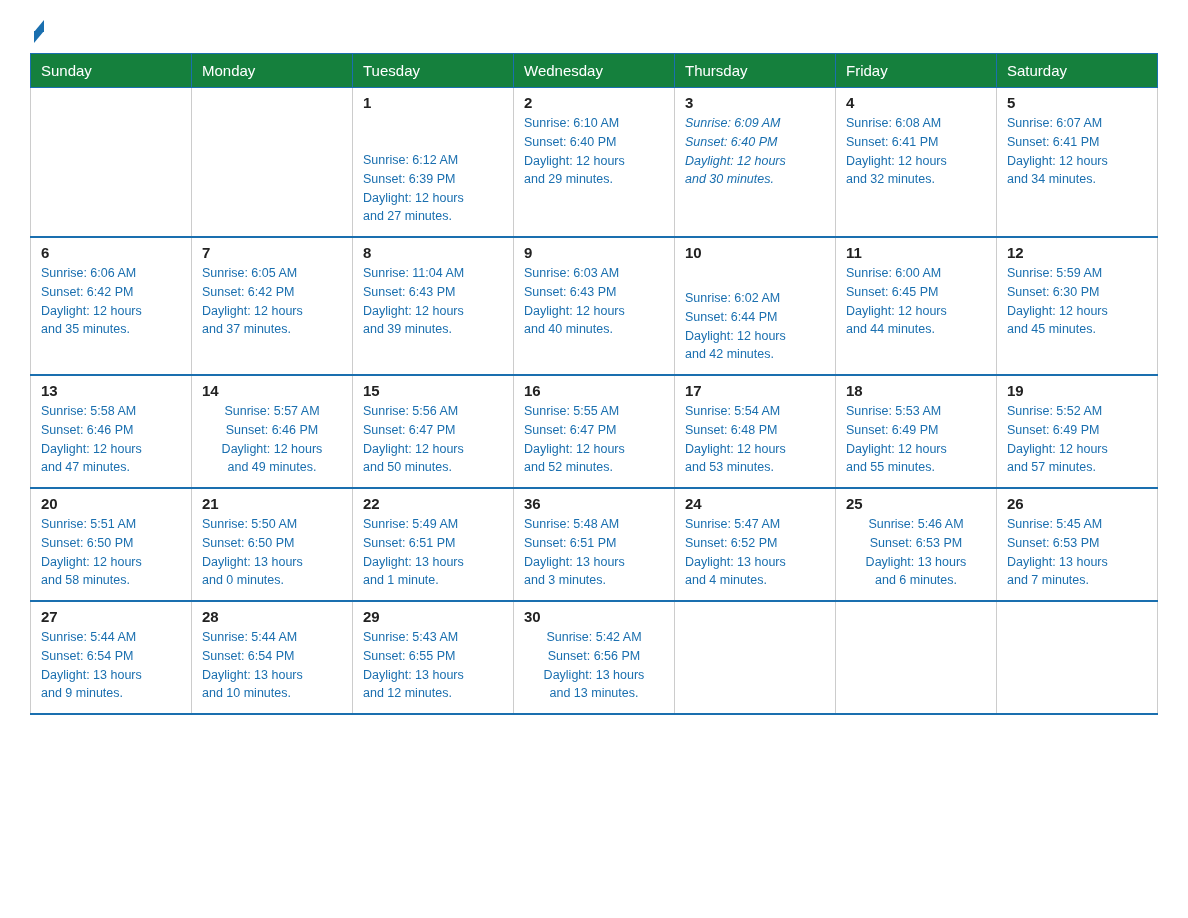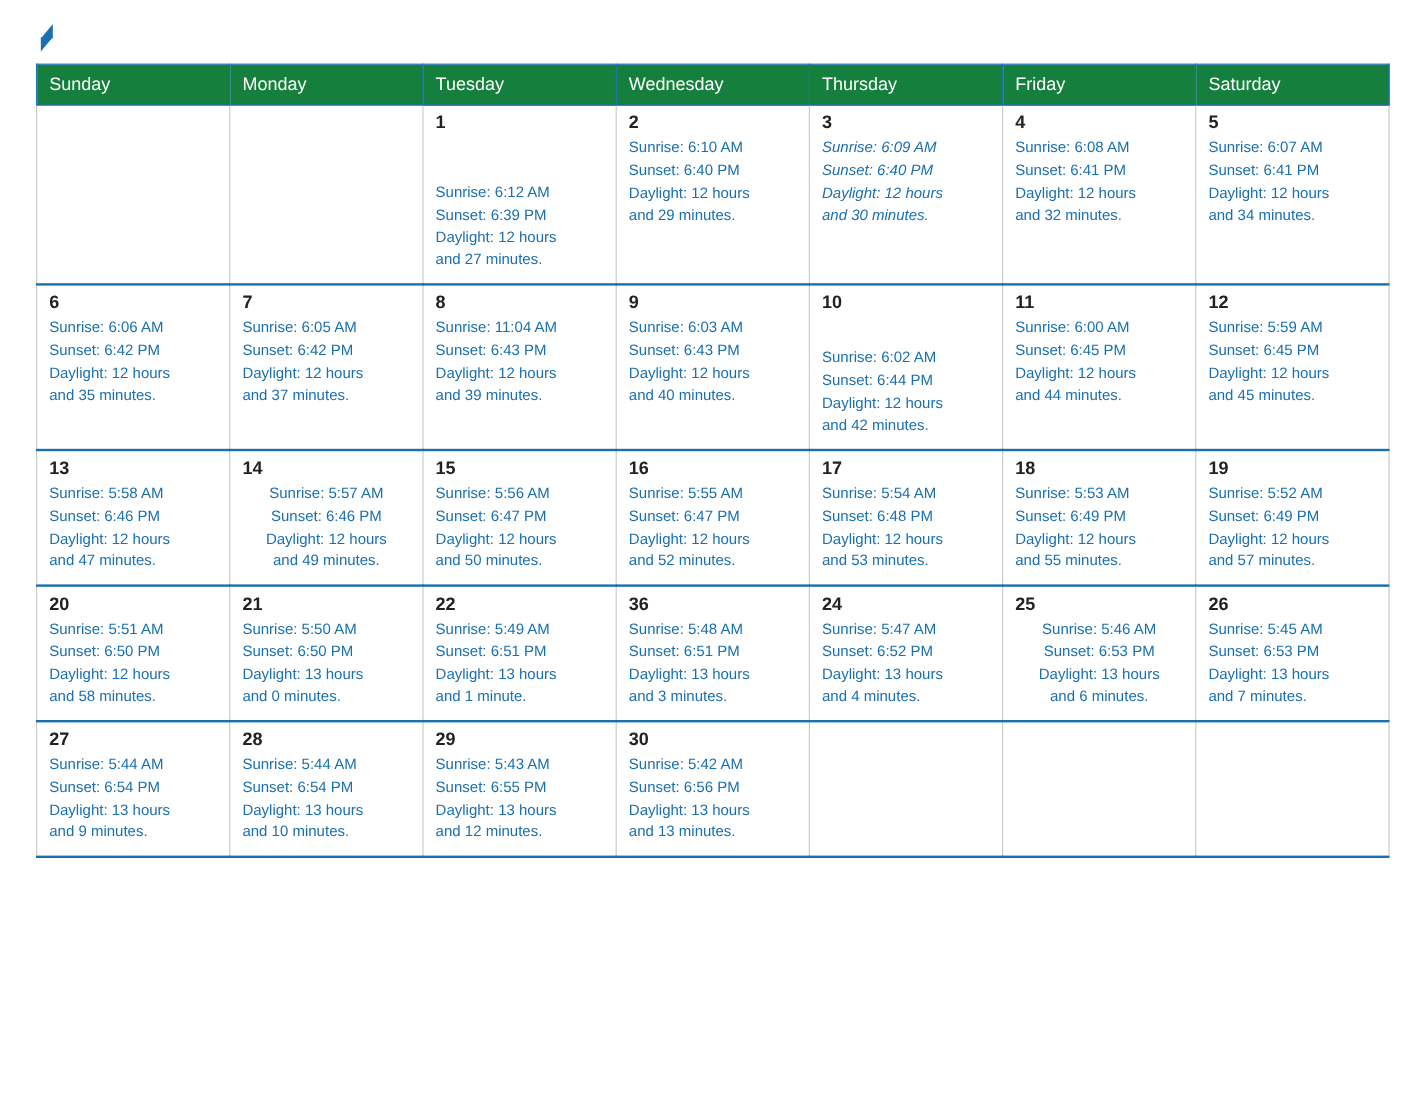--- a/index.html
+++ b/index.html
@@ -204,21 +204,21 @@
         <td>
           <span class="day-number">11</span>
           <div class="day-info" style="white-space: pre-line;">Sunrise: 6:00 AM
 Sunset: 6:45 PM
 Daylight: 12 hours
 and 44 minutes.</div>
         </td>
         <td>
           <span class="day-number">12</span>
           <div class="day-info" style="white-space: pre-line;">Sunrise: 5:59 AM
-Sunset: 6:45 PM
+Sunset: 6:30 PM
 Daylight: 12 hours
 and 45 minutes.</div>
         </td>
       </tr>
       <tr>
         <td>
           <span class="day-number">13</span>
           <div class="day-info" style="white-space: pre-line;">Sunrise: 5:58 AM
 Sunset: 6:46 PM
 Daylight: 12 hours
@@ -335,21 +335,21 @@
         </td>
         <td>
           <span class="day-number">29</span>
           <div class="day-info" style="white-space: pre-line;">Sunrise: 5:43 AM
 Sunset: 6:55 PM
 Daylight: 13 hours
 and 12 minutes.</div>
         </td>
         <td>
           <span class="day-number">30</span>
-          <div class="day-info" style="white-space: pre-line;">Sunrise: 5:42 AM
+          <div class="day-info" style="white-space: pre-line; text-align: center;">Sunrise: 5:42 AM
 Sunset: 6:56 PM
 Daylight: 13 hours
 and 13 minutes.</div>
         </td>
         <td class="empty-cell"></td>
         <td class="empty-cell"></td>
         <td class="empty-cell"></td>
       </tr>
     </tbody>
 </table>

